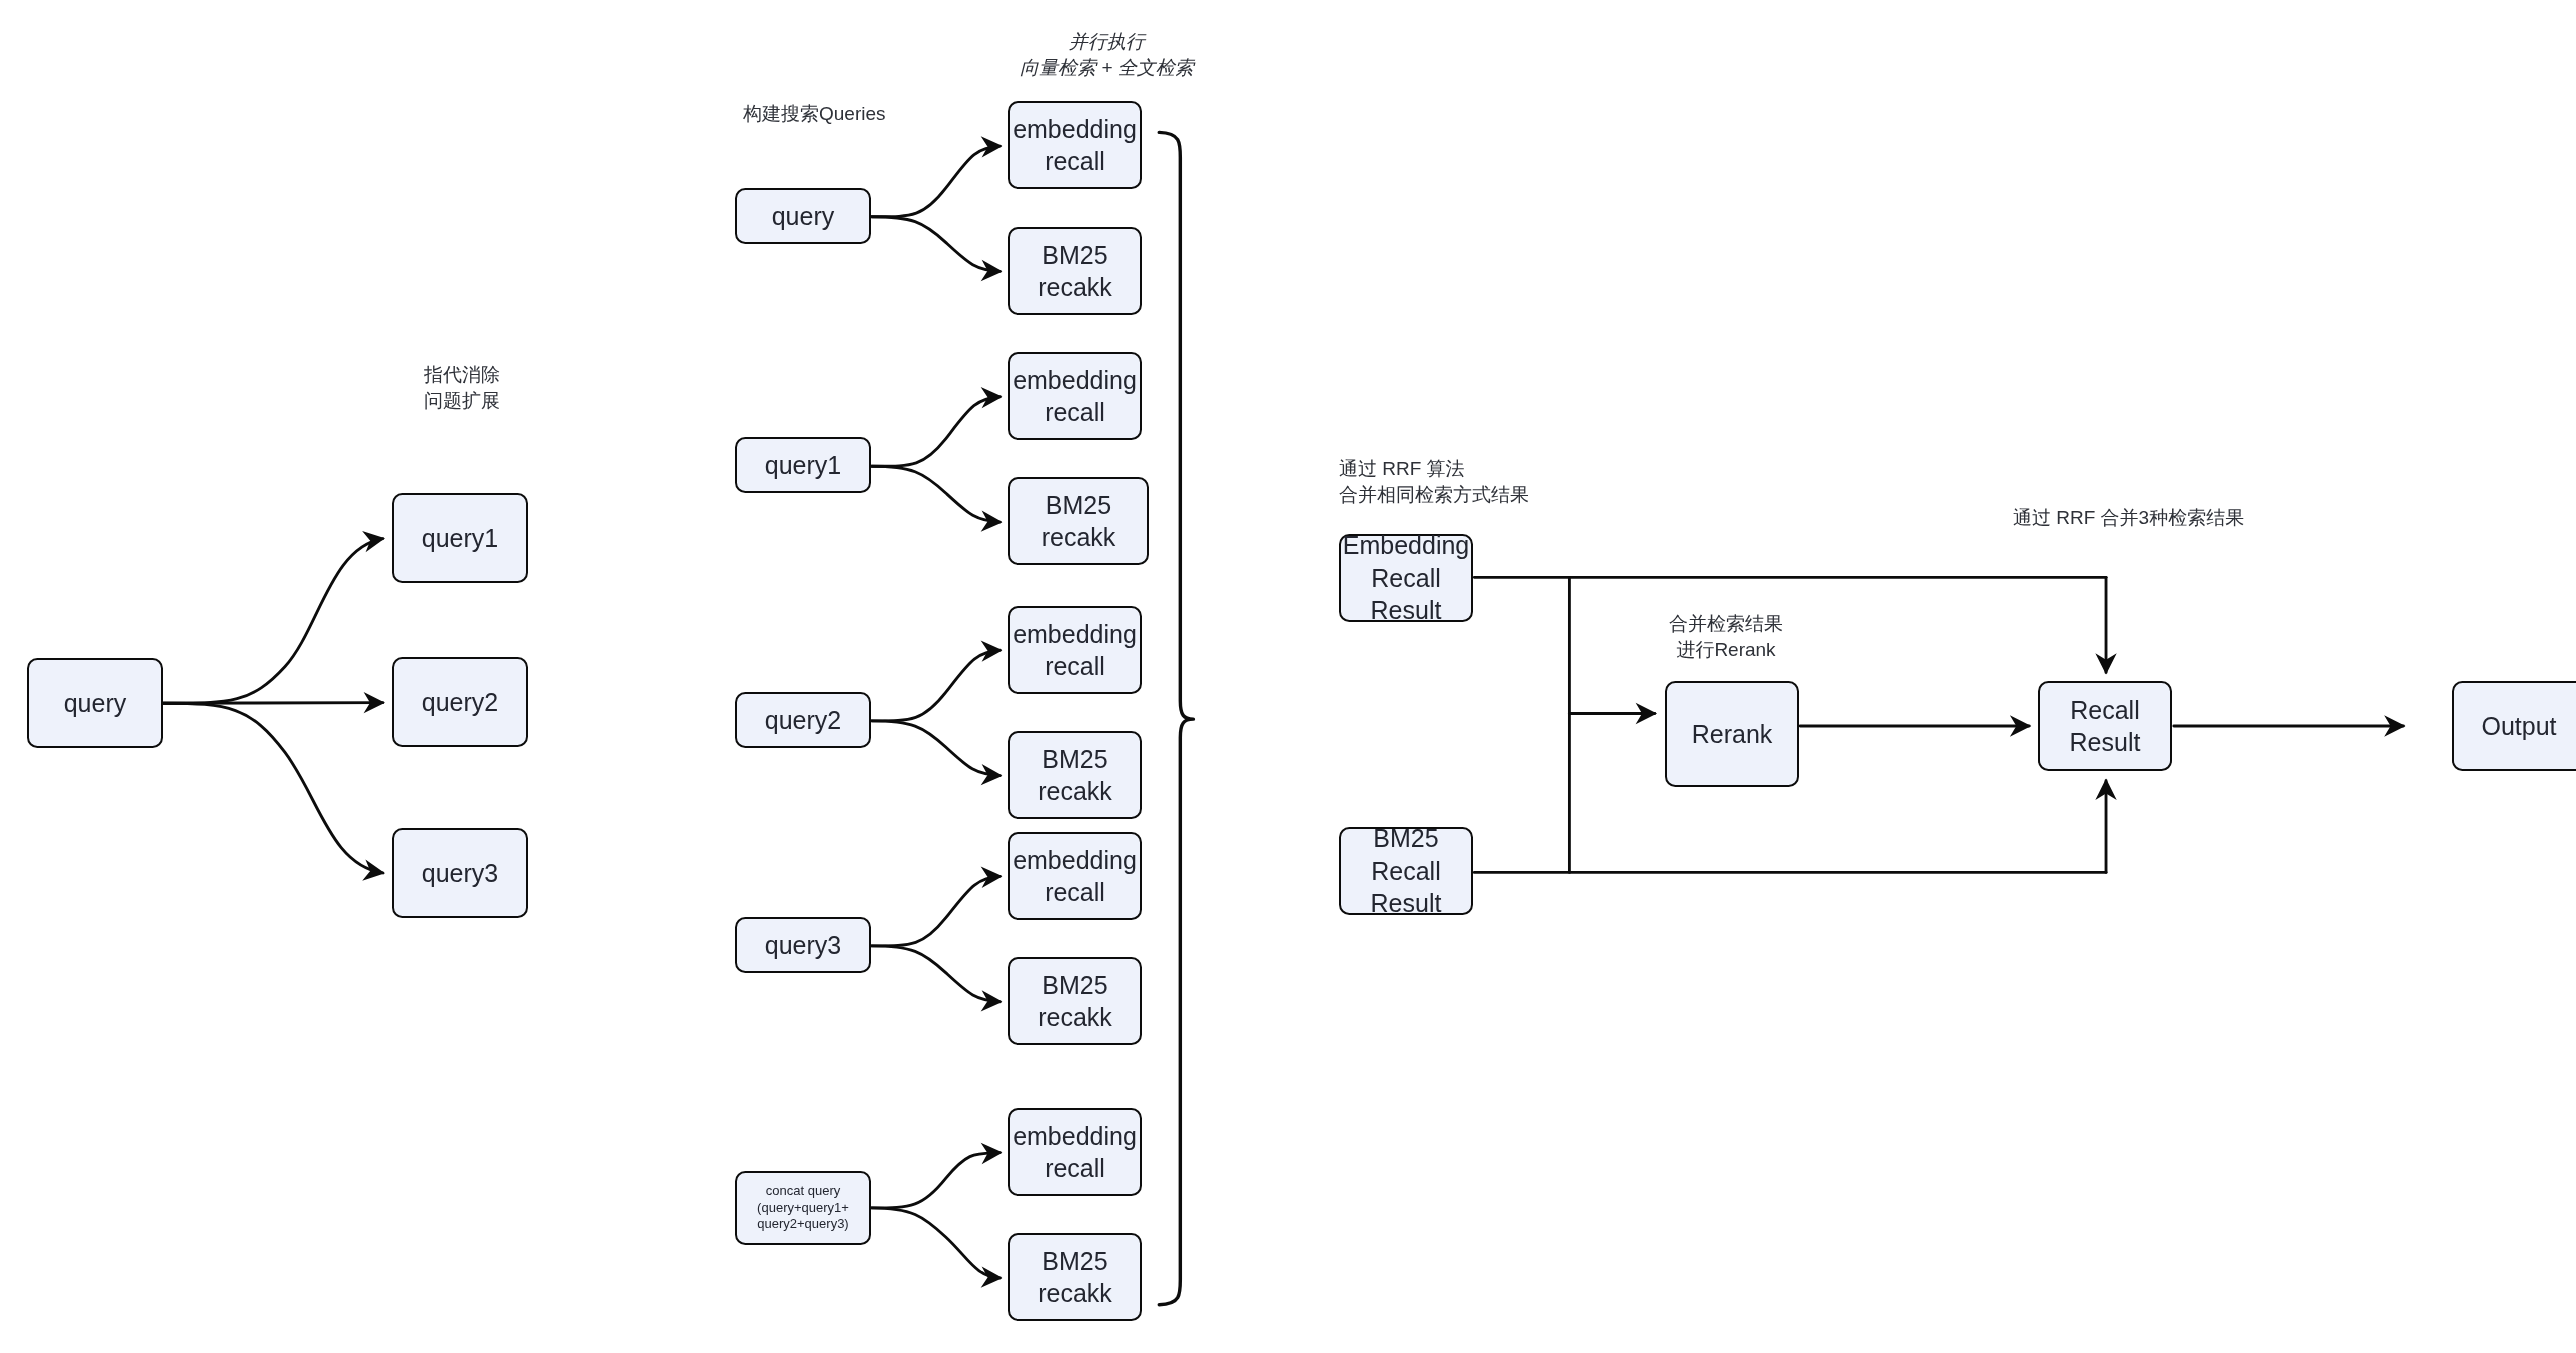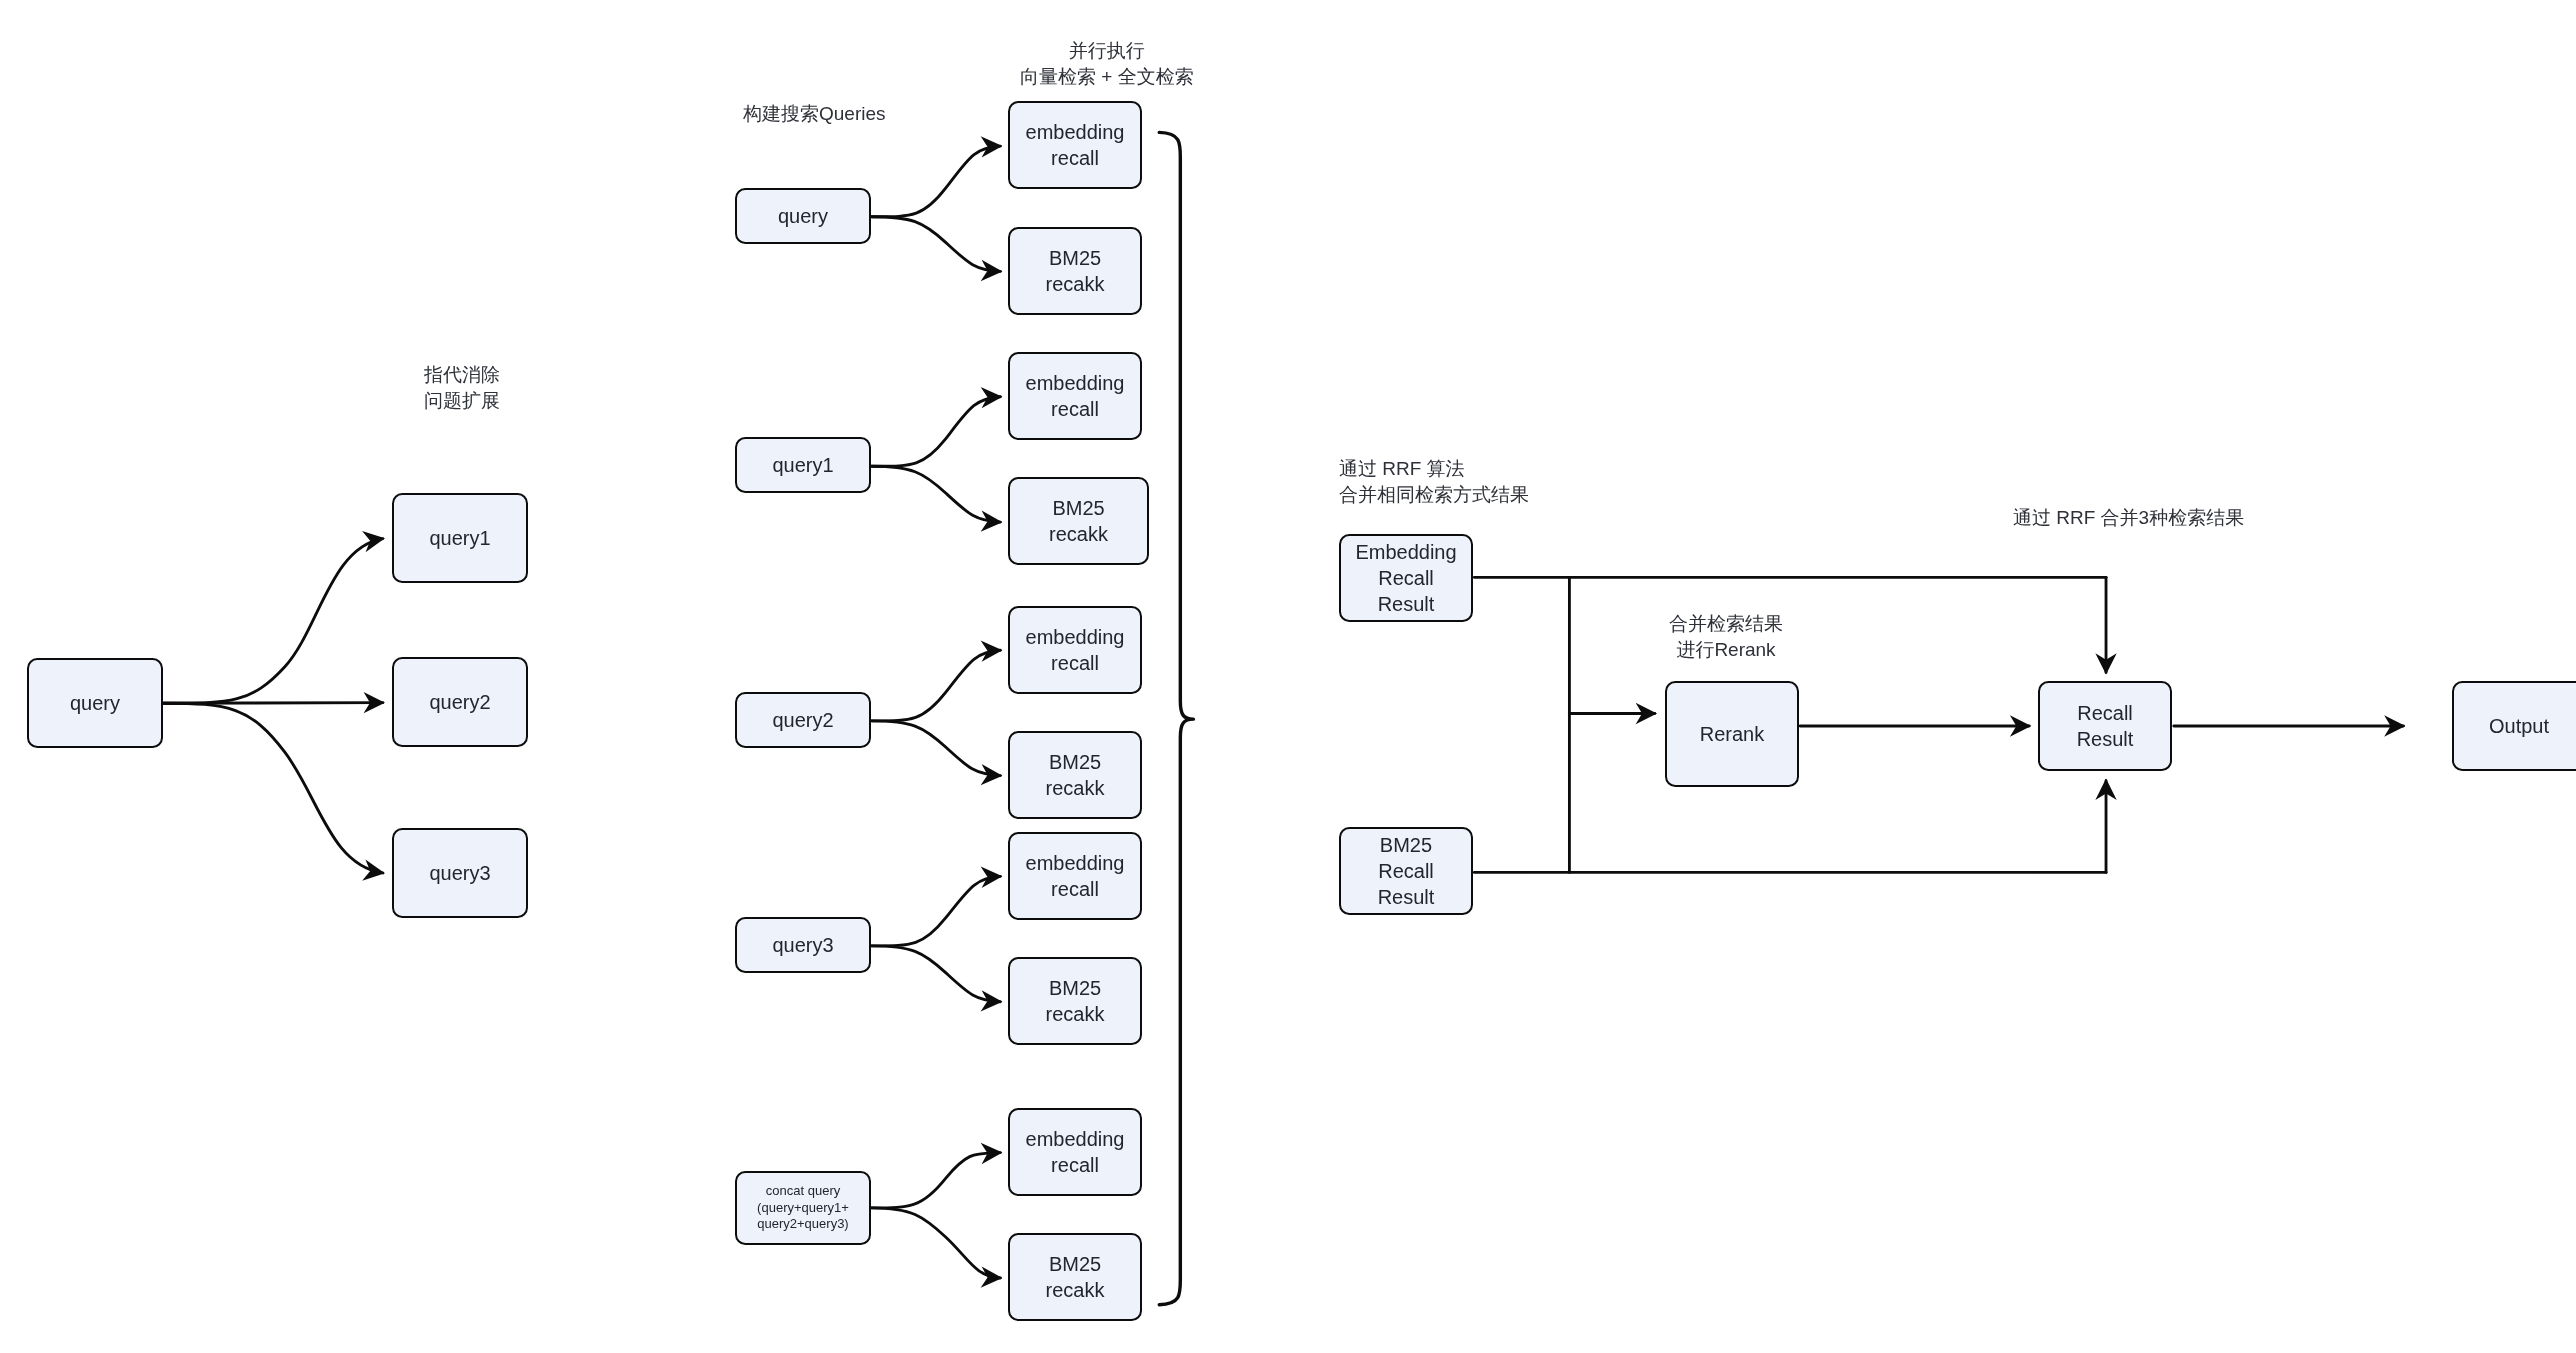--- a/index.html
+++ b/index.html
@@ -19,21 +19,21 @@
     position: absolute;
     box-sizing: border-box;
     background: #eef2fb;
     border: 2.8px solid #0c0c0c;
     border-radius: 10.3px;
     display: flex;
     align-items: center;
     justify-content: center;
     text-align: center;
     color: #232630;
-    font-size: 20px;
+    font-size: 25px;
     line-height: 1.30;
     white-space: pre-line;
     padding: 2.3px 4.6px;
   }
   .node.small { font-size: 13px; }
   .note {
     position: absolute;
     color: #2e3138;
     font-size: 19px;
     line-height: 1.38;
@@ -156,21 +156,21 @@
     <g>
       <path class="edge" marker-end="url(#ah)" d="M3816,1274 L4219,1274"></path>
     </g>
   </svg>
 
   <div class="note" style="left:424px; top:362px;">指代消除
 问题扩展</div>
 
   <div class="note" style="left:743px; top:101px;">构建搜索Queries</div>
 
-  <div class="note center" style="left:1020px; top:38px;">并行执行
+  <div class="note center" style="left:1020px; top:29px;font-style:italic;">并行执行
 向量检索 + 全文检索</div>
 
   <div class="note" style="left:1339px; top:456px;">通过 RRF 算法
 合并相同检索方式结果</div>
 
   <div class="note center" style="left:1669px; top:611px;">合并检索结果
 进行Rerank</div>
 
   <div class="note" style="left:2013px; top:505px;">通过 RRF 合并3种检索结果</div>
 

